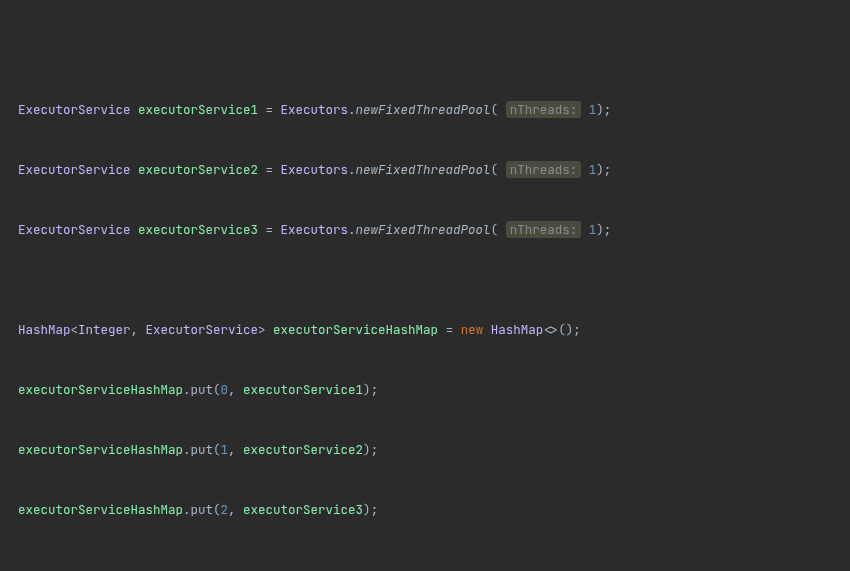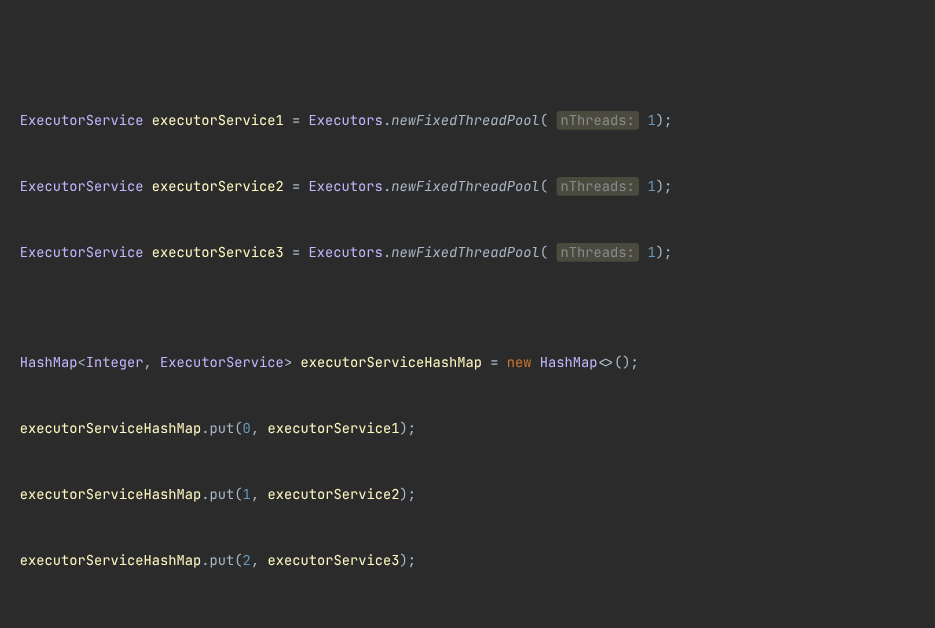--- a/index.html
+++ b/index.html
@@ -12,21 +12,21 @@
     padding: 0 18px;
     white-space: pre;
     overflow: hidden;
     width: 850px;
     height: 571px;
   }
   .kw   { color: #cc7832; margin-top: 32px; }     
   .cls  { color: #c4b5fd; }     
   .mtd  { font-style: italic; color: #a9b7c6; margin-top: 27px; } 
   .num  { color: #6897bb; }
-  .var  { color: #fef9c3; }
+  .var  { color: #86efac; }
   .hint {
     background: #4a4a3f;
     color: #8a8a8a;
     border-radius: 3px;
     padding: 0 4px;
     font-style: normal;
   }
   .line { display: block; }
 </style>
 </head>

